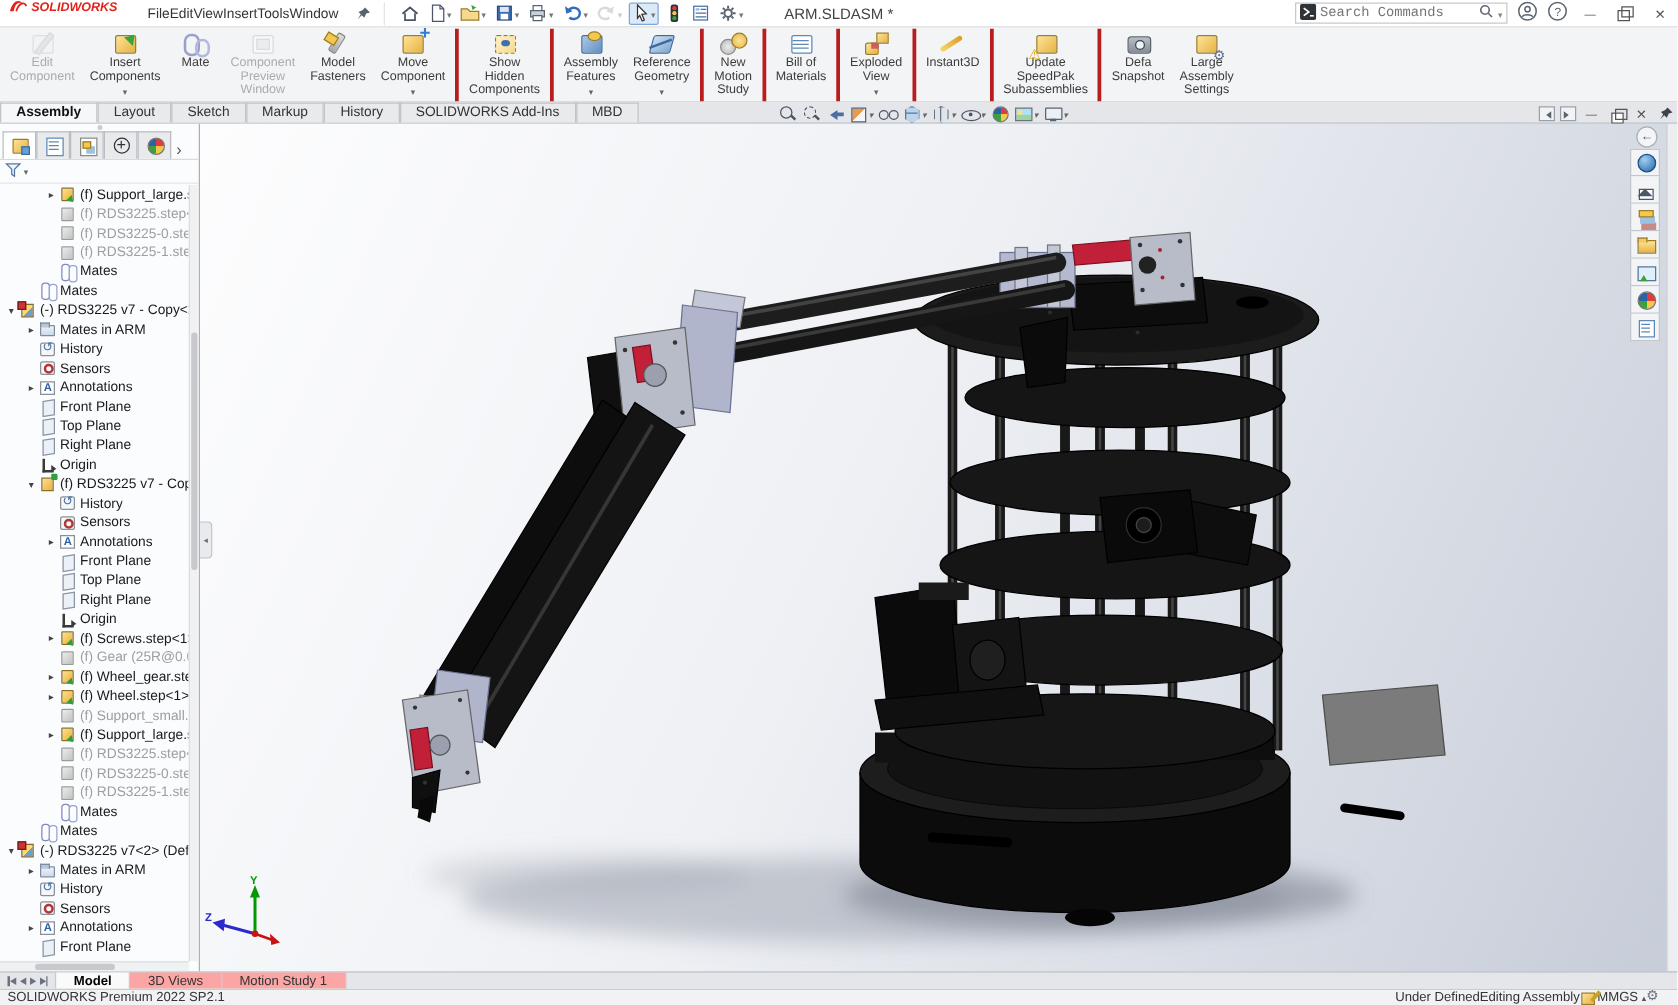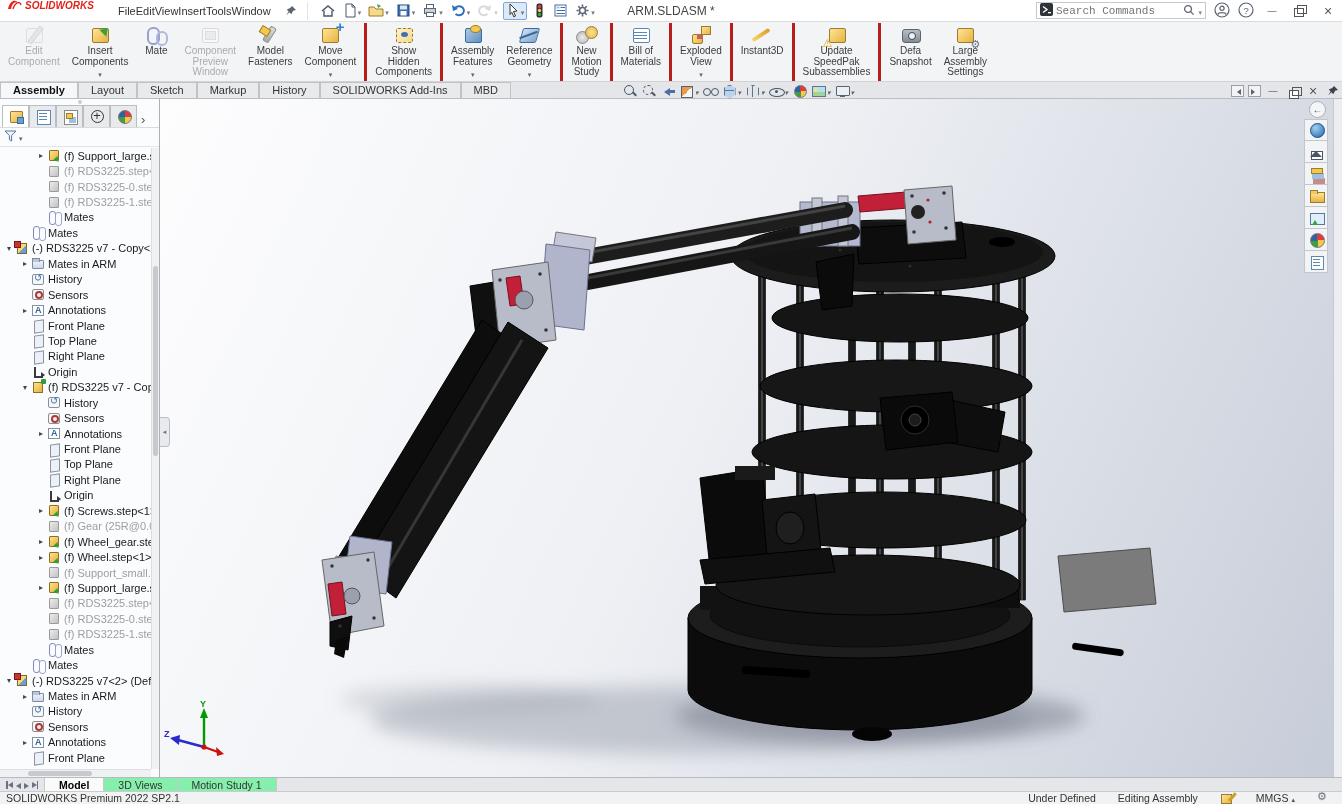--- a/index.html
+++ b/index.html
@@ -187,24 +187,24 @@
   .tp-props::after{content:"";position:absolute;left:4px;top:4px;width:7px;height:1px;background:#5b88b5;box-shadow:0 3px 0 #5b88b5,0 6px 0 #5b88b5}
 
   
   .dtabs{height:14px;background:#e4e6e9;border-top:1px solid #b5b9c0;display:flex;align-items:center;flex:none}
   .dnav{display:flex;align-items:center;gap:3px;padding:0 6px;border-right:1px solid #c6c9ce;height:100%}
   .tri{width:0;height:0;border:3.5px solid transparent}
   .tri.left{border-right:5px solid #6a7280;border-left:none}
   .tri.right{border-left:5px solid #6a7280;border-right:none}
   .tri-bar{width:1.5px;height:8px;background:#6a7280}
   .dtabset{display:flex;height:100%}
-  .dtab{padding:0 14px;display:flex;align-items:center;border-right:1px solid #c6c9ce;color:#333;background:#86efac;font-size:10.5px}
+  .dtab{padding:0 14px;display:flex;align-items:center;border-right:1px solid #c6c9ce;color:#333;background:#fca5a5;font-size:10.5px}
   .dtab.active{background:#fafafa;font-weight:bold;color:#000}
   .statusbar{height:13px;background:#f1f2f4;border-top:1px solid #c9cbce;display:flex;align-items:center;padding:0 6px;font-size:10.5px;color:#333;flex:none}
-  .sb-right{margin-left:auto;display:flex;align-items:center;gap:22px;padding-right:6px}
+  .sb-right{margin-left:auto;display:flex;align-items:center;padding-right:6px}
   .sb-ic{width:14px;height:11px;position:relative}
   .sb-ic::before{content:"";position:absolute;left:1px;top:1px;width:9px;height:8px;background:linear-gradient(135deg,#ffe394,#e6b344);border:1px solid #9b7d2b}
   .sb-ic::after{content:"";position:absolute;right:0;top:-1px;width:3px;height:10px;background:#c9a227;transform:rotate(40deg)}
   .sb-units{display:flex;align-items:center;gap:3px}
   .ucaret::after{content:"▴";font-size:7px;color:#555}
   .sb-ic2{width:13px;height:11px;position:relative}
   .sb-ic2::before{content:"⚙";position:absolute;left:0;top:-3px;font-size:11px;color:#6a7280}
 </style>
 </head>
 <body>

